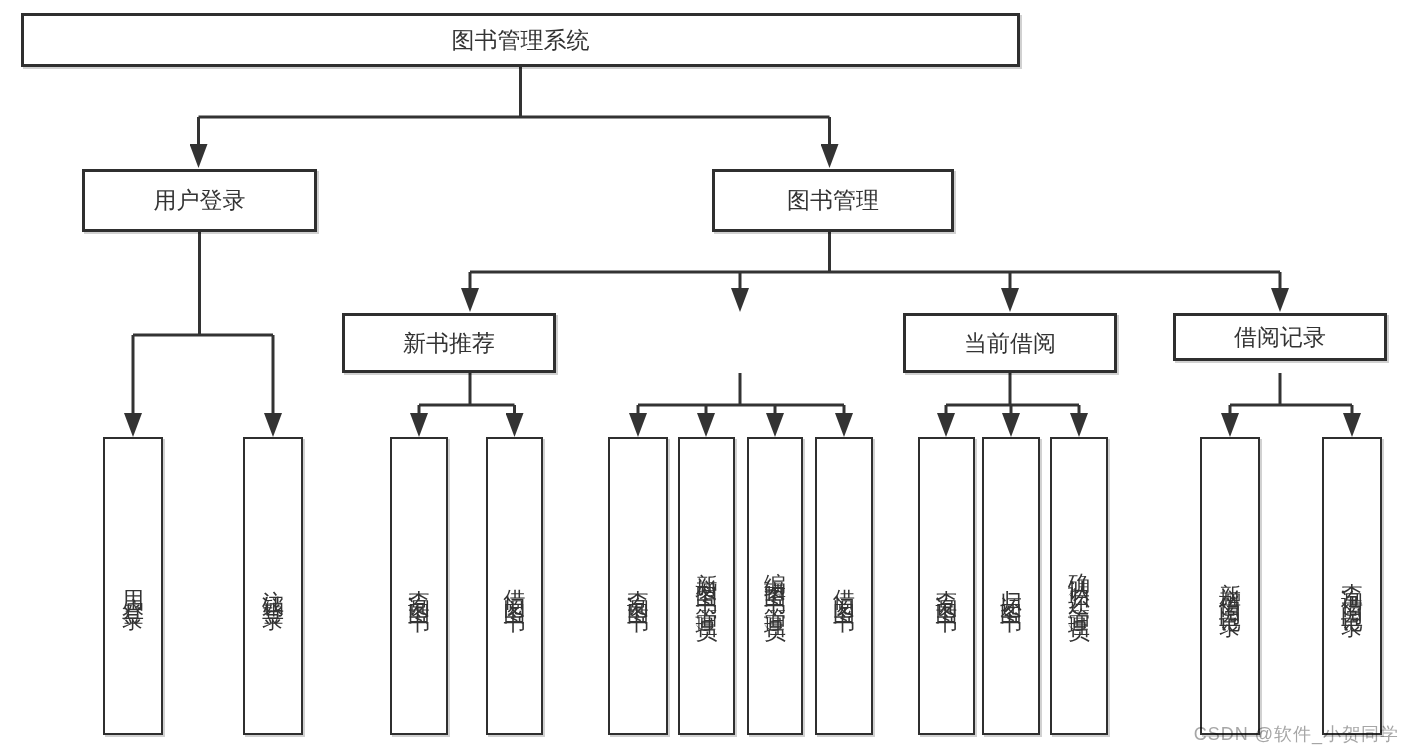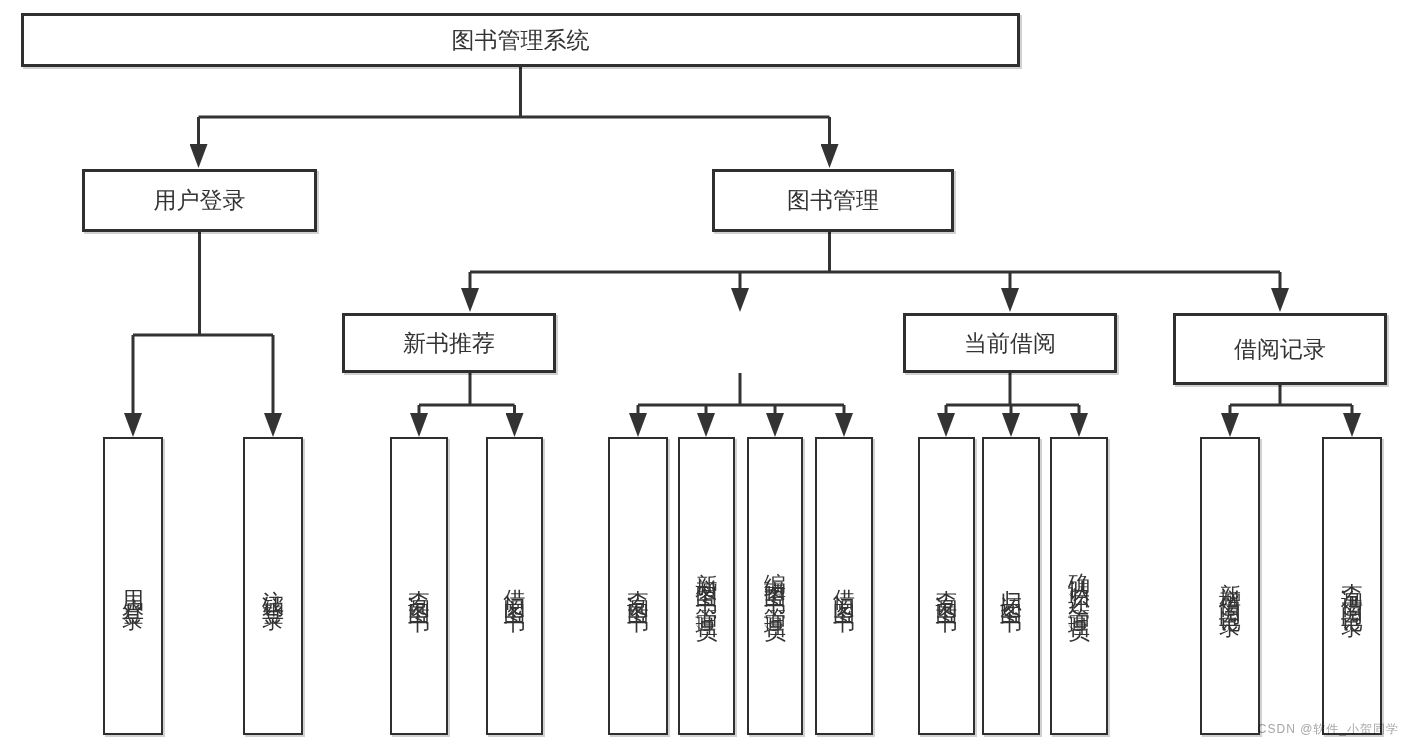--- a/index.html
+++ b/index.html
@@ -38,22 +38,22 @@
     font-size:22px;
   }
   .leaf .lbl{
     writing-mode:vertical-rl;
     text-orientation:mixed;
     letter-spacing:7px;
     line-height:1;
   }
   .watermark{
     position:absolute;z-index:3;
-    right:6px;bottom:9px;
-    font-size:12px;
+    right:6px;bottom:1px;
+    font-size:18px;
     color:var(--watermark);
     mix-blend-mode:multiply;
     letter-spacing:1px;
   }
 </style>
 </head>
 <body>
 
 <div class="stage">
 
@@ -112,21 +112,21 @@
   <div class="box" style="left:712px;top:169px;width:242px;height:63px;">
     <span class="lbl">图书管理</span>
   </div>
 
   <div class="box" style="left:342px;top:313px;width:214px;height:60px;">
     <span class="lbl">新书推荐</span>
   </div>
   <div class="box" style="left:903px;top:313px;width:214px;height:60px;">
     <span class="lbl">当前借阅</span>
   </div>
-  <div class="box" style="left:1173px;top:313px;width:214px;height:72px;">
+  <div class="box" style="left:1173px;top:313px;width:214px;height:48px;">
     <span class="lbl">借阅记录</span>
   </div>
 
   <div class="box leaf" style="left:103px;top:437px;width:60px;height:298px;">
     <span class="lbl">用户登录</span>
   </div>
   <div class="box leaf" style="left:243px;top:437px;width:60px;height:298px;">
     <span class="lbl">注销登录</span>
   </div>
 

